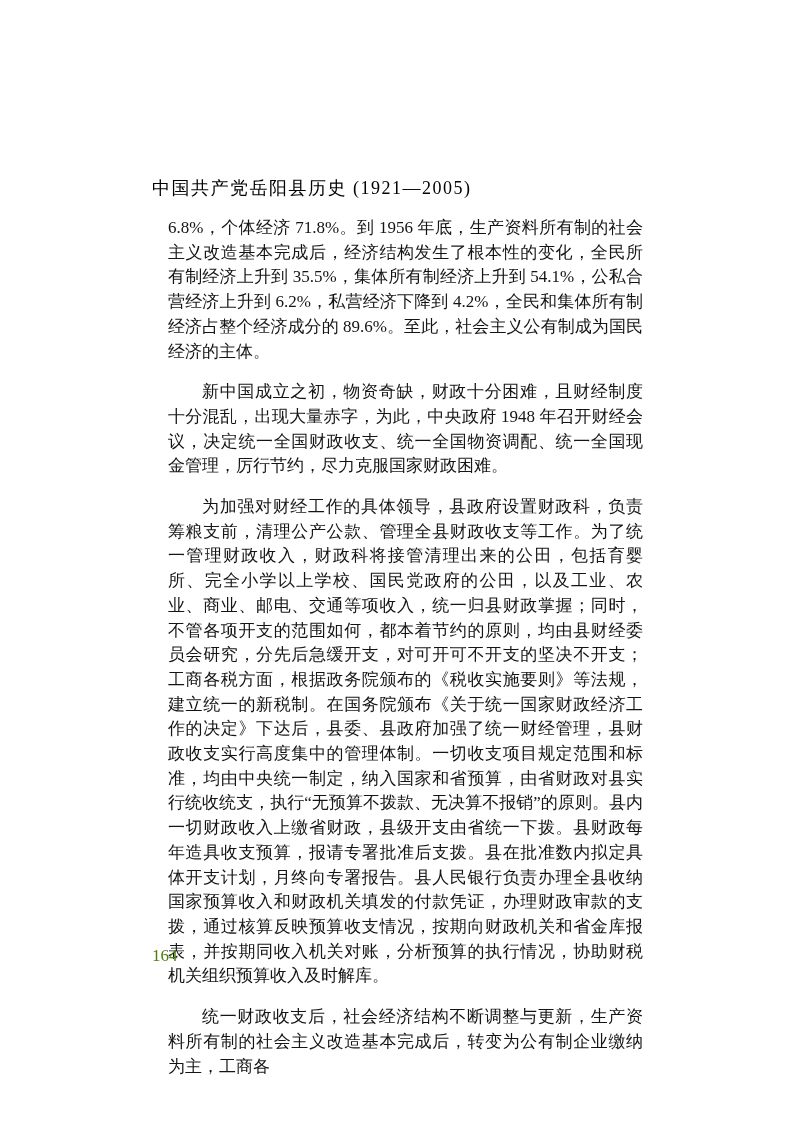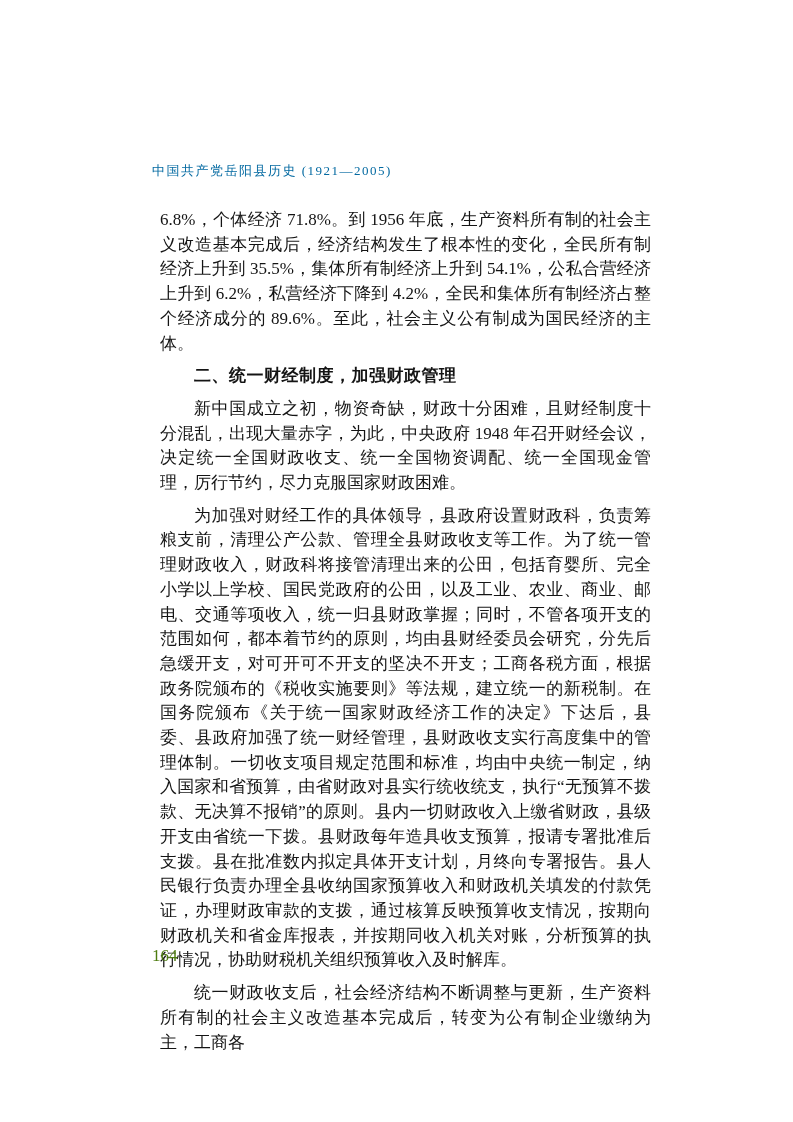--- a/index.html
+++ b/index.html
@@ -12,40 +12,40 @@
     width: 793px;
     height: 1122px;
     background: #ffffff;
     font-family: "Liberation Serif", "DejaVu Serif", serif;
     color: #151515;
     overflow: hidden;
   }
   .running-header {
     position: absolute;
     left: 152px;
-    top: 162px;
+    top: 176px;
     width: 510px;
-    font-size: 13px;
+    font-size: 18px;
     letter-spacing: 1.5px;
-    color: #0369a1;
+    color: #000000;
     white-space: nowrap;
   }
   .text-block {
     position: absolute;
     left: 152px;
     top: 200px;
     width: 507px;
     font-size: 17px;
     line-height: 24.7px;
     text-align: justify;
     text-justify: inter-ideograph;
     color: #141414;
   }
   .text-block p {
-    margin: 8px;
+    margin: 16px;
     padding: 0;
   }
   .para-indent {
     text-indent: 2em;
   }
   .para-noindent {
     text-indent: 0;
   }
   .section-heading {
     text-indent: 2em;
@@ -63,21 +63,20 @@
 </style>
 </head>
 <body>
 
 <div class="page">
 
   <div class="running-header">中国共产党岳阳县历史 (1921—2005)</div>
 
   <div class="text-block">
     <p class="para-noindent">6.8%，个体经济 71.8%。到 1956 年底，生产资料所有制的社会主义改造基本完成后，经济结构发生了根本性的变化，全民所有制经济上升到 35.5%，集体所有制经济上升到 54.1%，公私合营经济上升到 6.2%，私营经济下降到 4.2%，全民和集体所有制经济占整个经济成分的 89.6%。至此，社会主义公有制成为国民经济的主体。</p>
-    <p class="section-heading">二、统一财经制度，加强财政管理</p>
     <p class="para-indent">新中国成立之初，物资奇缺，财政十分困难，且财经制度十分混乱，出现大量赤字，为此，中央政府 1948 年召开财经会议，决定统一全国财政收支、统一全国物资调配、统一全国现金管理，厉行节约，尽力克服国家财政困难。</p>
     <p class="para-indent">为加强对财经工作的具体领导，县政府设置财政科，负责筹粮支前，清理公产公款、管理全县财政收支等工作。为了统一管理财政收入，财政科将接管清理出来的公田，包括育婴所、完全小学以上学校、国民党政府的公田，以及工业、农业、商业、邮电、交通等项收入，统一归县财政掌握；同时，不管各项开支的范围如何，都本着节约的原则，均由县财经委员会研究，分先后急缓开支，对可开可不开支的坚决不开支；工商各税方面，根据政务院颁布的《税收实施要则》等法规，建立统一的新税制。在国务院颁布《关于统一国家财政经济工作的决定》下达后，县委、县政府加强了统一财经管理，县财政收支实行高度集中的管理体制。一切收支项目规定范围和标准，均由中央统一制定，纳入国家和省预算，由省财政对县实行统收统支，执行“无预算不拨款、无决算不报销”的原则。县内一切财政收入上缴省财政，县级开支由省统一下拨。县财政每年造具收支预算，报请专署批准后支拨。县在批准数内拟定具体开支计划，月终向专署报告。县人民银行负责办理全县收纳国家预算收入和财政机关填发的付款凭证，办理财政审款的支拨，通过核算反映预算收支情况，按期向财政机关和省金库报表，并按期同收入机关对账，分析预算的执行情况，协助财税机关组织预算收入及时解库。</p>
     <p class="para-indent">统一财政收支后，社会经济结构不断调整与更新，生产资料所有制的社会主义改造基本完成后，转变为公有制企业缴纳为主，工商各</p>
   </div>
 
   <div class="page-number">164</div>
 
 </div>
 
 </body></html>

